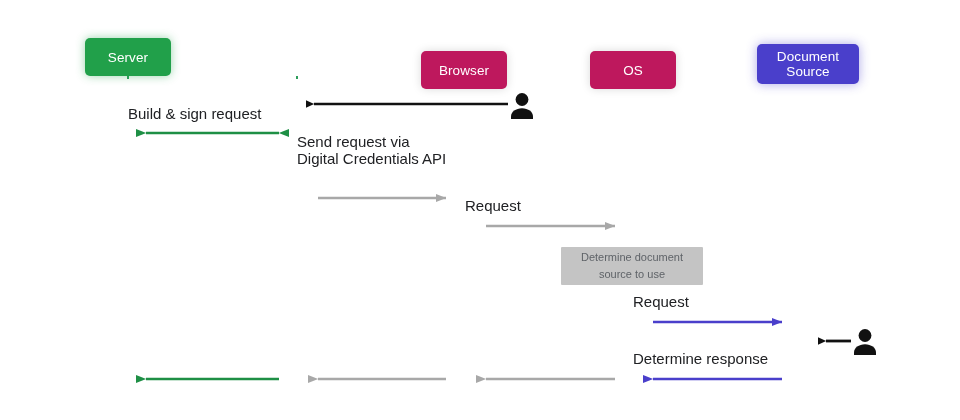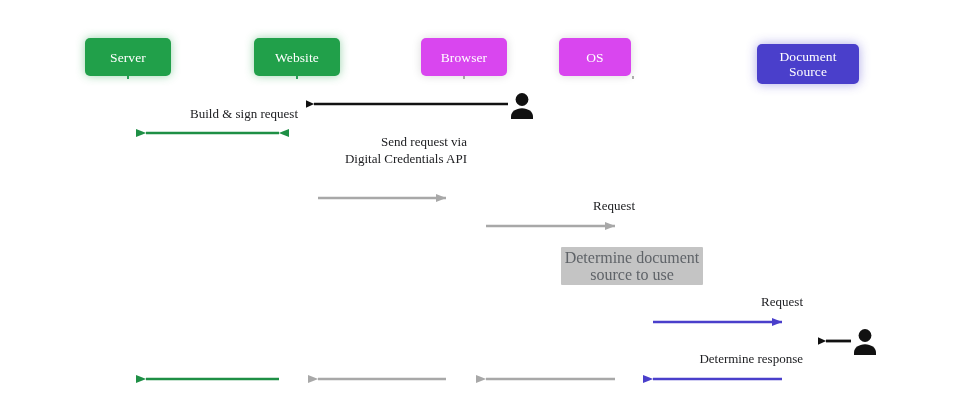--- a/index.html
+++ b/index.html
@@ -9,21 +9,20 @@
   }
   body {
     font-family: "Liberation Sans", sans-serif;
   }
   #canvas {
     position: relative;
     width: 960px;
     height: 420px;
     background: #ffffff;
     overflow: hidden;
-    font-family: Liberation Serif, serif;
   }
 
   
   .lifeline {
     position: absolute;
     width: 2px;
     top: 76px;
     bottom: 4px;
   }
   .lifeline.green  { background-image: linear-gradient(to bottom, #2e9e5b 0 3px, transparent 3px 7px); }
@@ -42,49 +41,49 @@
     display: flex;
     align-items: center;
     justify-content: center;
     text-align: center;
     letter-spacing: 0.1px;
     padding: 0 4px;
     box-shadow: 0 0 9px rgba(0,0,0,0.13);
   }
   .actor-box.two-line { height: 40px; }
   .actor-box.green  { background: #21a04a; box-shadow: 0 0 10px rgba(33,160,74,0.45); }
-  .actor-box.gray   { background: #d946ef; box-shadow: 0 0 10px rgba(0,0,0,0.15); }
+  .actor-box.gray   { background: #be185d; box-shadow: 0 0 10px rgba(0,0,0,0.15); margin-top: 13px; }
   .actor-box.purple { background: #4a3fcb; box-shadow: 0 0 11px rgba(74,63,203,0.45); }
 
   
   #arrows {
     position: absolute;
     left: 0; top: 0;
     width: 960px;
     height: 420px;
     pointer-events: none;
   }
 
   
   .msg-label {
     position: absolute;
-    font-size: 13px;
+    font-size: 15px;
     line-height: 17px;
     color: #202124;
-    text-align: right;
+    text-align: left;
     white-space: pre-line;
   }
 
   
   .note-box {
     position: absolute;
     box-sizing: border-box;
     background: #c4c4c4;
     color: #5f6368;
-    font-size: 16px;
+    font-size: 11px;
     line-height: 17px;
     text-align: center;
     display: flex;
     align-items: center;
     justify-content: center;
     white-space: pre-line;
     border-radius: 1px;
   }
 
   
@@ -101,27 +100,24 @@
 
   <div class="lifeline green" style="left:127px"></div>
   <div class="lifeline green" style="left:296px"></div>
   <div class="lifeline gray" style="left:463px"></div>
   <div class="lifeline gray" style="left:632px"></div>
   <div class="lifeline purple" style="left:799px"></div>
 
   <div class="actor-box green" style="left:85px;top:38px;width:86px">
     <span>Server</span>
   </div>
-  <div class="actor-box green" style="left:254px;top:38px;width:86px">
-    <span>Website</span>
-  </div>
   <div class="actor-box gray" style="left:421px;top:38px;width:86px">
     <span>Browser</span>
   </div>
-  <div class="actor-box gray" style="left:559px;top:38px;width:72px">
+  <div class="actor-box gray" style="left:590px;top:38px;width:86px">
     <span>OS</span>
   </div>
   <div class="actor-box purple two-line" style="left:757px;top:44px;width:102px">
     <span style="white-space:pre-line">Document
 Source</span>
   </div>
 
   <svg id="arrows" viewBox="0 0 960 420">
     <defs>
       <marker id="ah-black-r" markerWidth="9" markerHeight="9" refX="8.4" refY="4.5" orient="auto" markerUnits="userSpaceOnUse">

